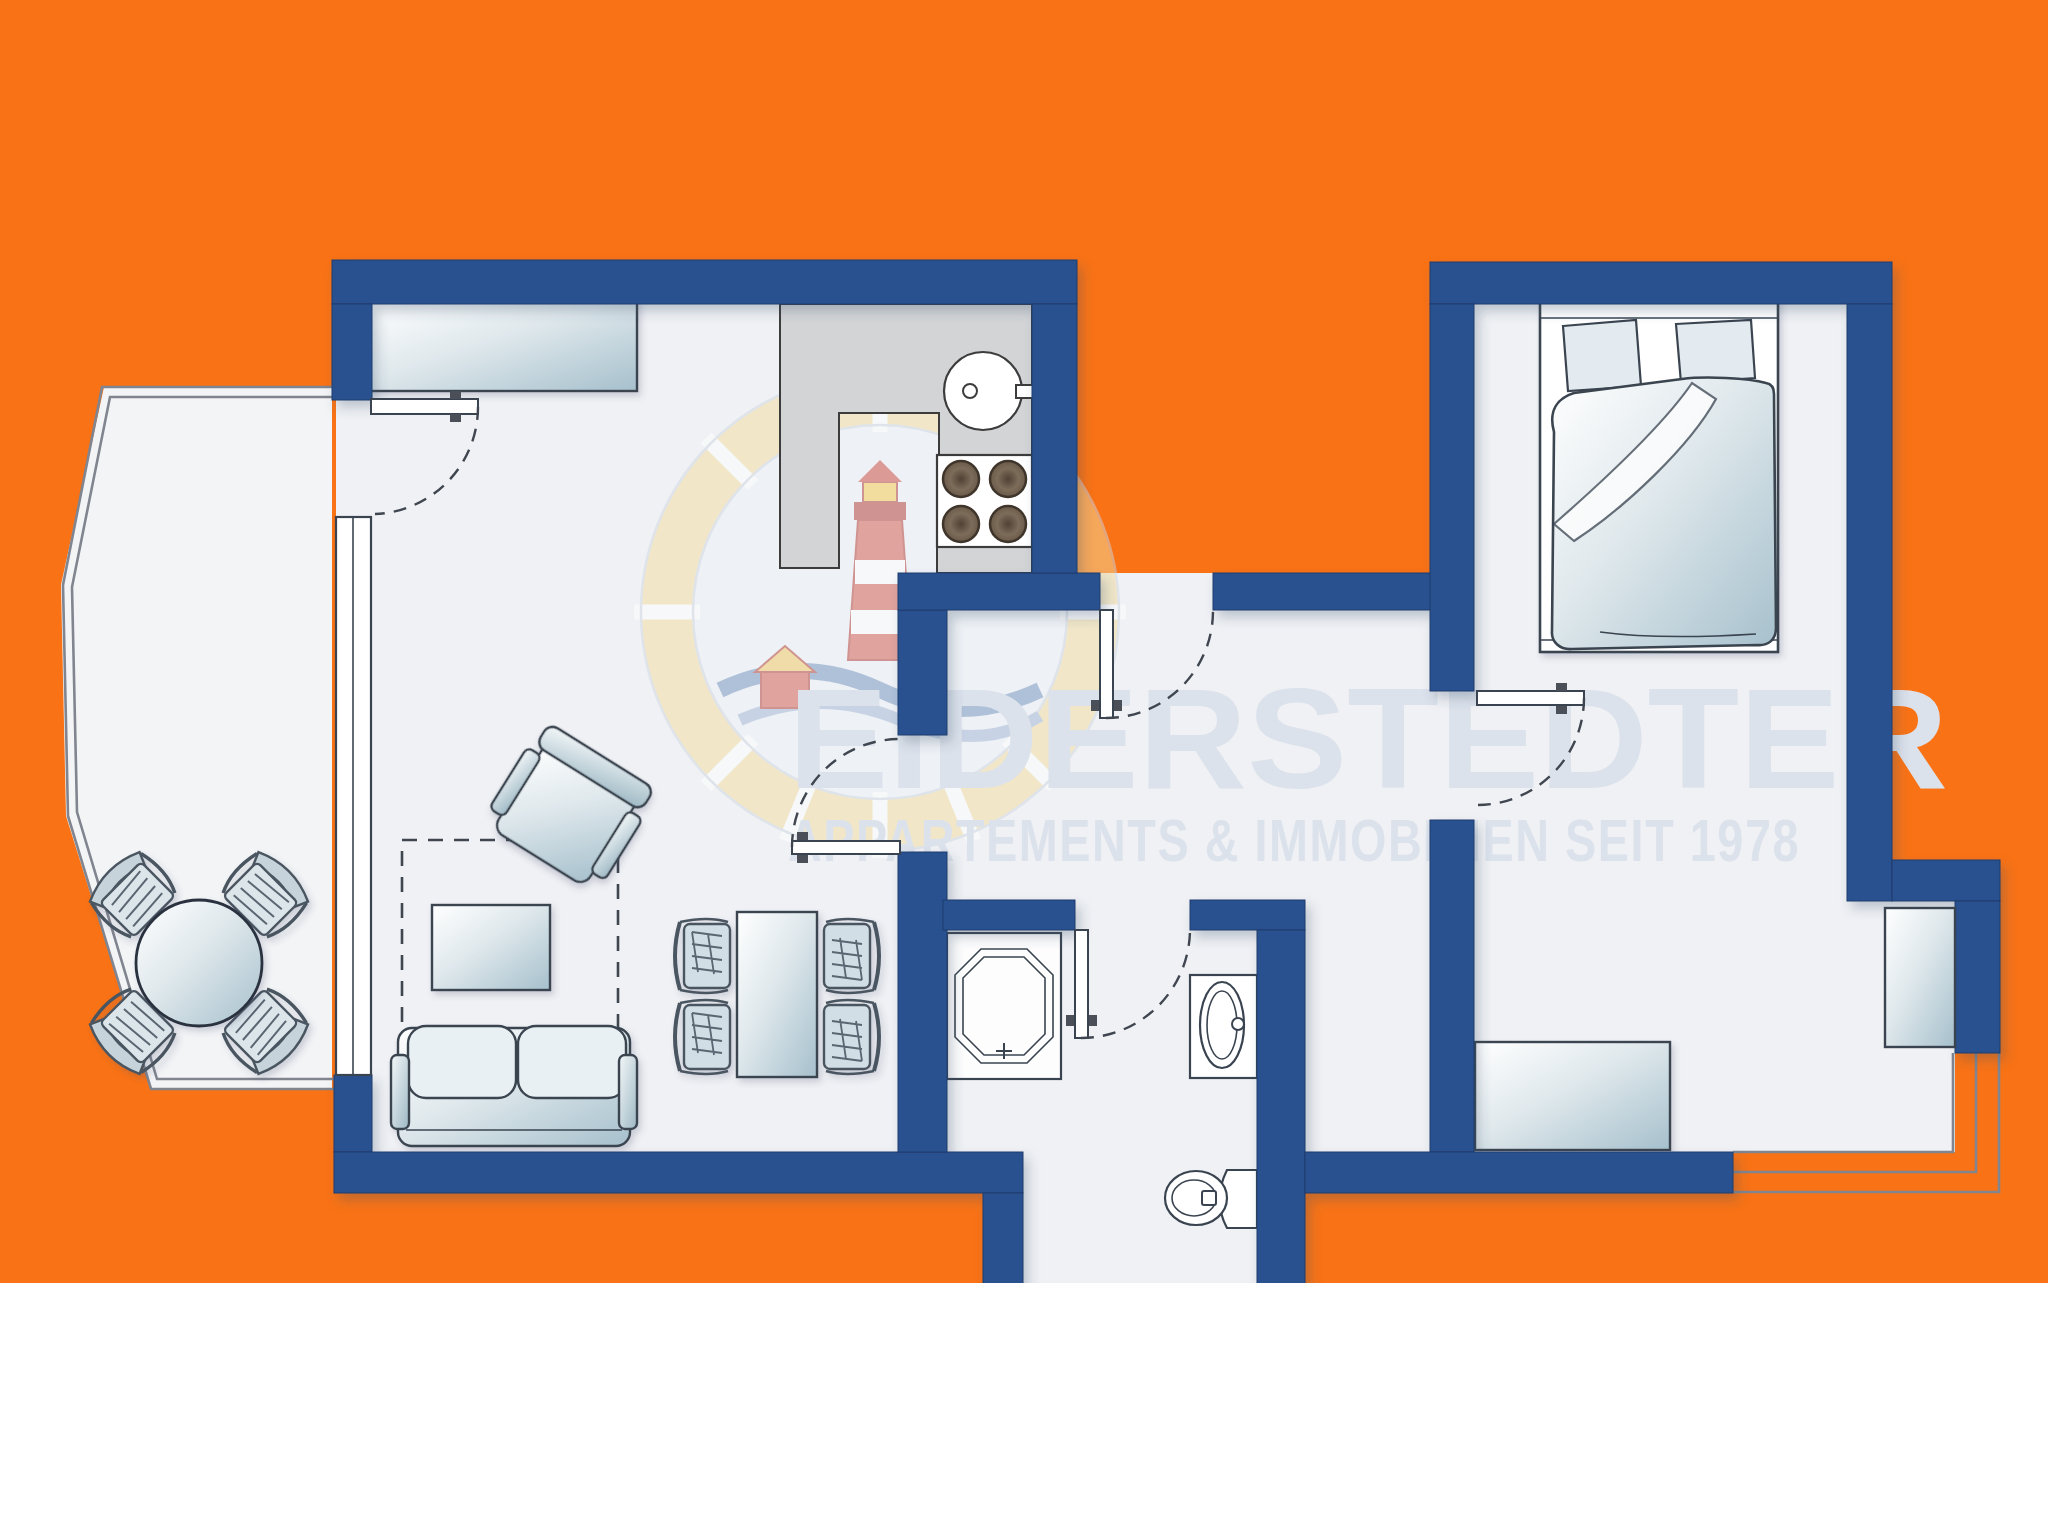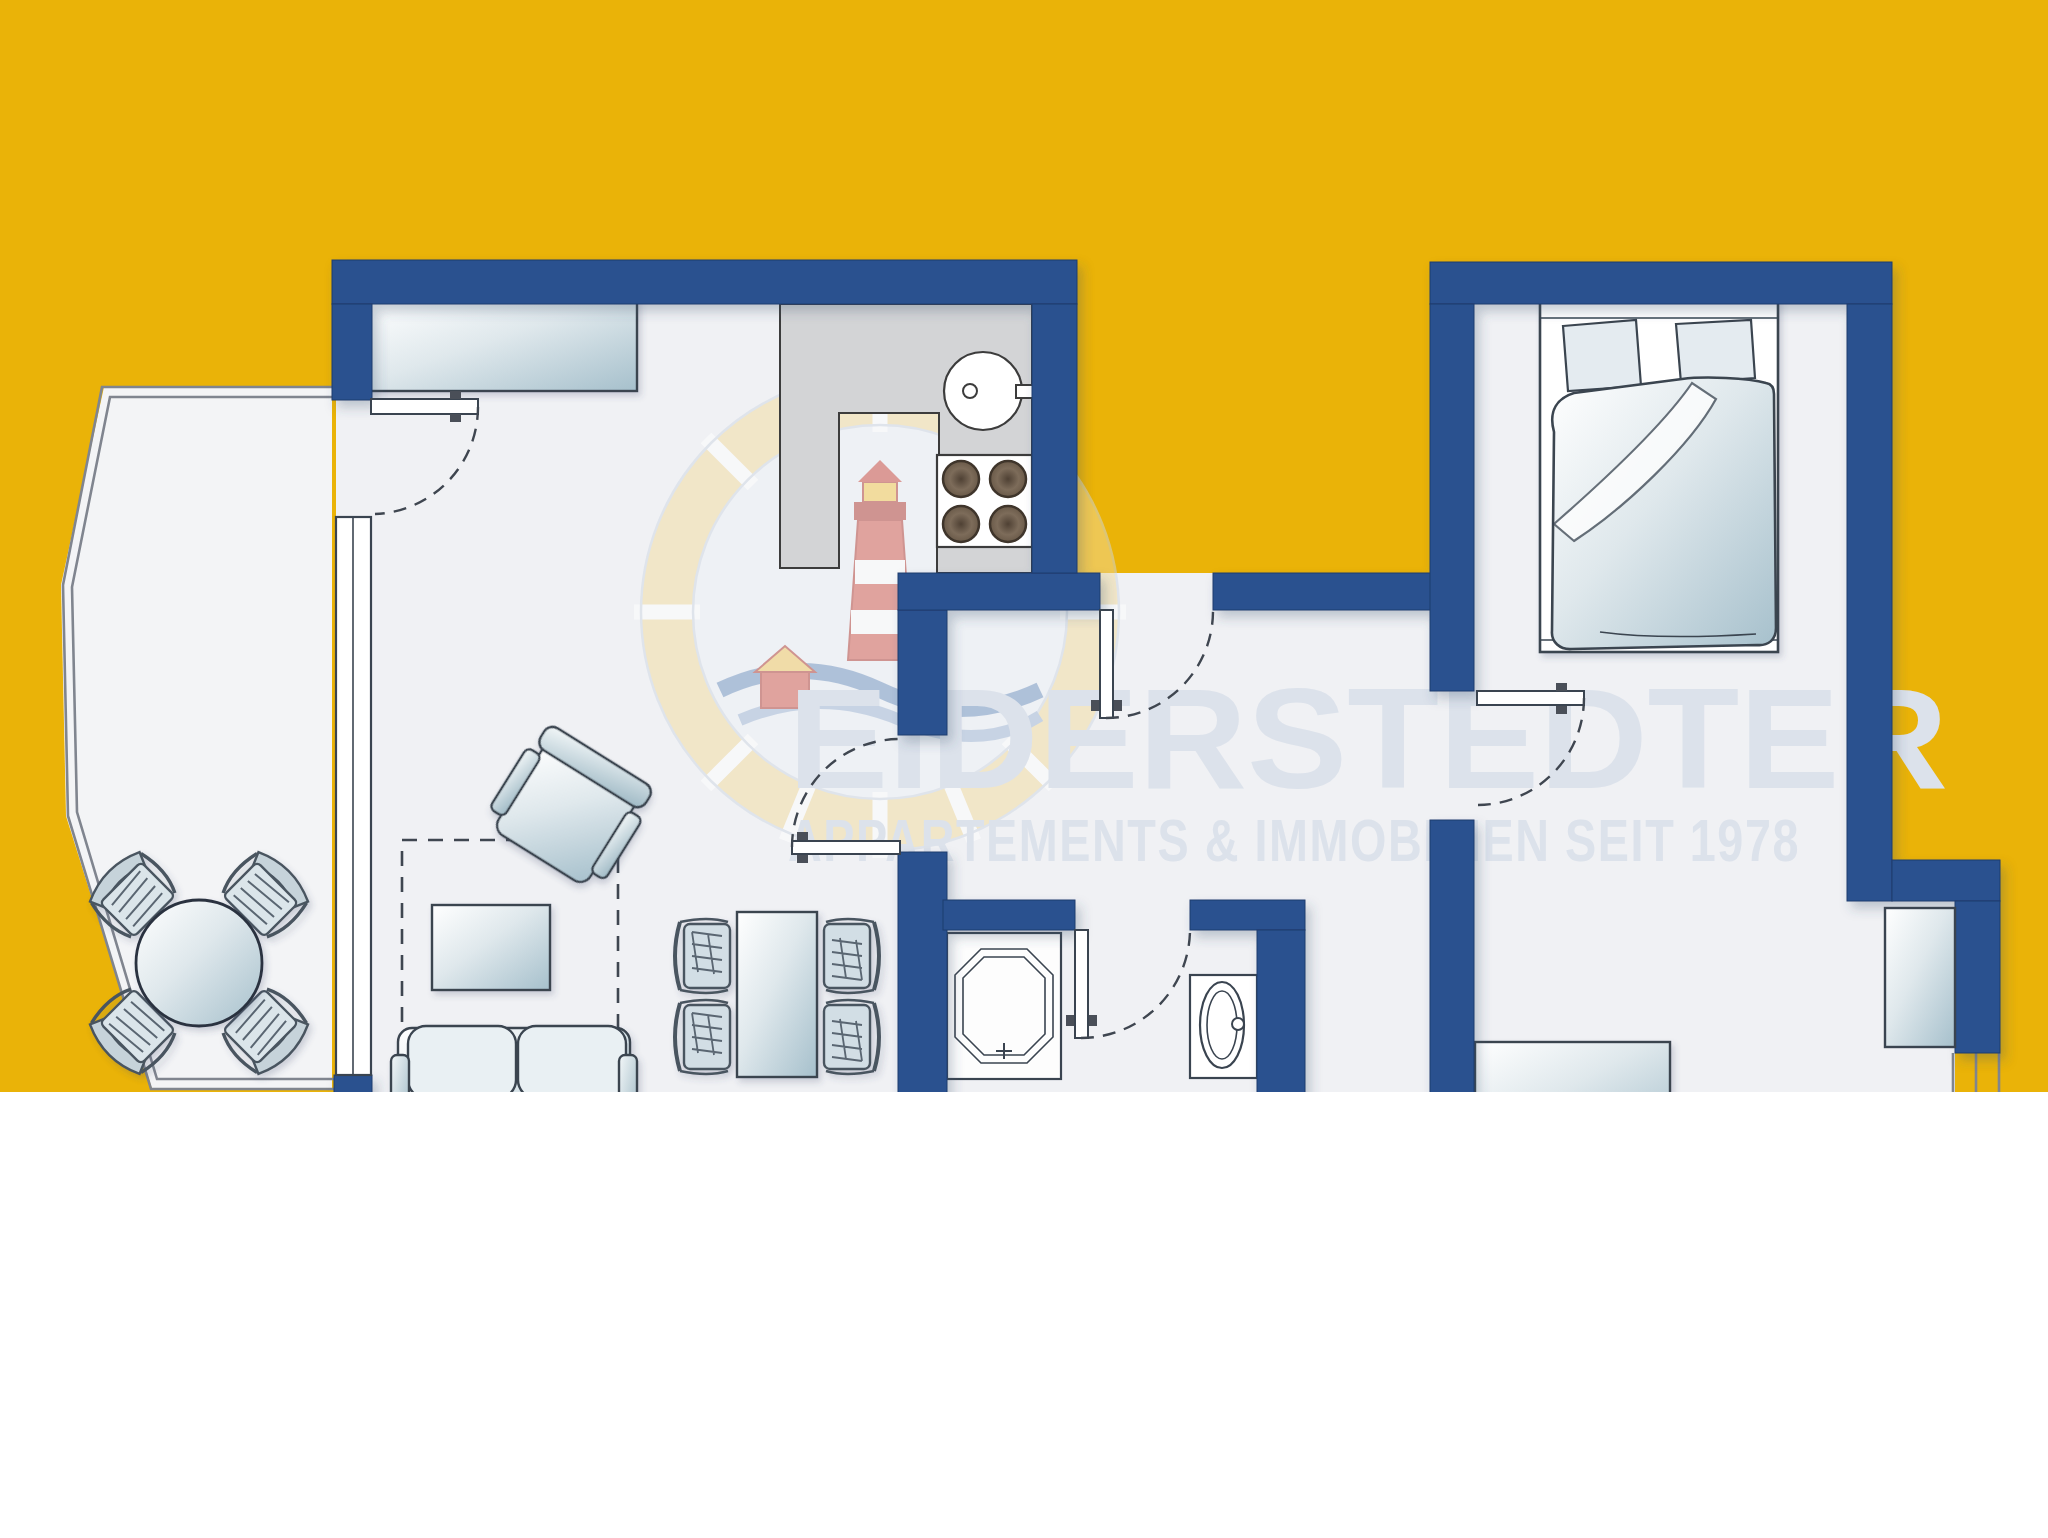--- a/index.html
+++ b/index.html
@@ -1,20 +1,20 @@
 <!DOCTYPE html>
 <html style="--wall: #2a518f; --floor: #f0f1f4; --balcony: #f3f4f6; --outline: #3a4450; --counter: #d3d4d6; --watermark: #dce2eb; --railing: #80858f; --dash: #3f4650;"><head>
 <meta charset="utf-8">
 <style>
   :root{
     --wall:#2a518f; --floor:#f0f1f4; --balcony:#f3f4f6; --outline:#3a4450;
     --counter:#d3d4d6; --watermark:#dce2eb; --railing:#80858f; --dash:#3f4650;
   }
   html,body{margin:0;padding:0;background:#fff;}
-  .stage{width:2048px;height:1092px;position:relative;background:#eab308;overflow:hidden;}
+  .stage{width:2048px;height:1283px;position:relative;background:#f97316;overflow:hidden;}
   svg{display:block}
   .wm-title{font-family:"Liberation Sans",sans-serif;font-weight:bold;fill:var(--watermark);}
   .wm-sub{font-family:"Liberation Sans",sans-serif;font-weight:bold;fill:var(--watermark);letter-spacing:2px;}
   .wall{fill:var(--wall);stroke:#1e3c6e;stroke-width:1;}
   .furn{stroke:var(--outline);stroke-width:2.4;}
   .thin{stroke:var(--outline);stroke-width:1.6;fill:none;}
   .door{fill:#fff;stroke:var(--outline);stroke-width:2;}
   .arc{fill:none;stroke:var(--dash);stroke-width:2.4;stroke-dasharray:13 9;}
   .rail{fill:none;stroke:var(--railing);stroke-width:2.6;}
   .hinge{fill:#4a4f58;}

